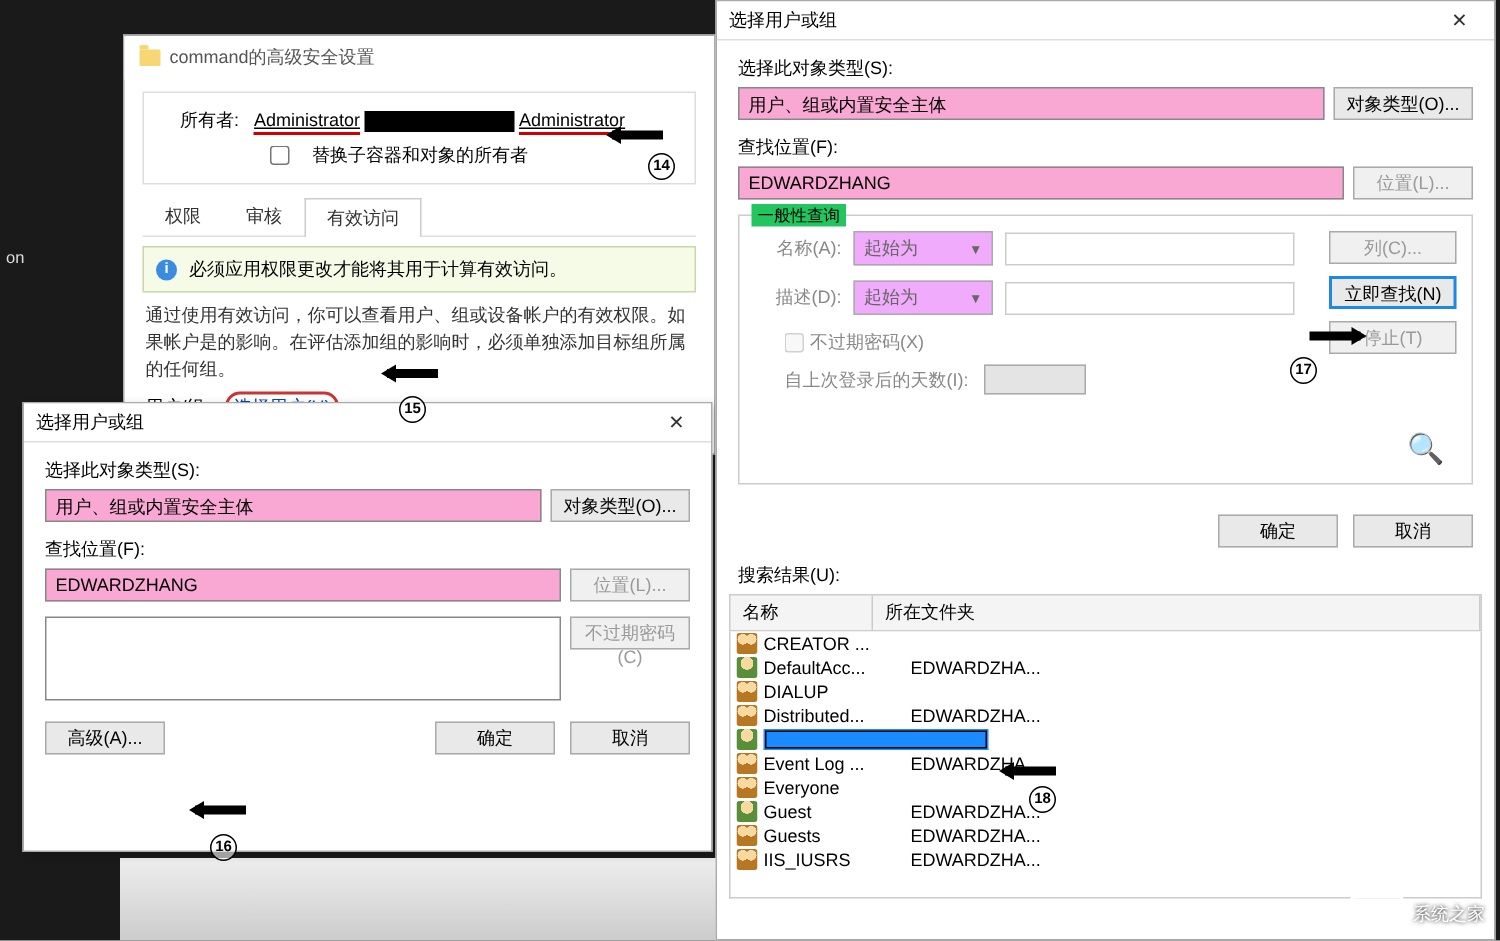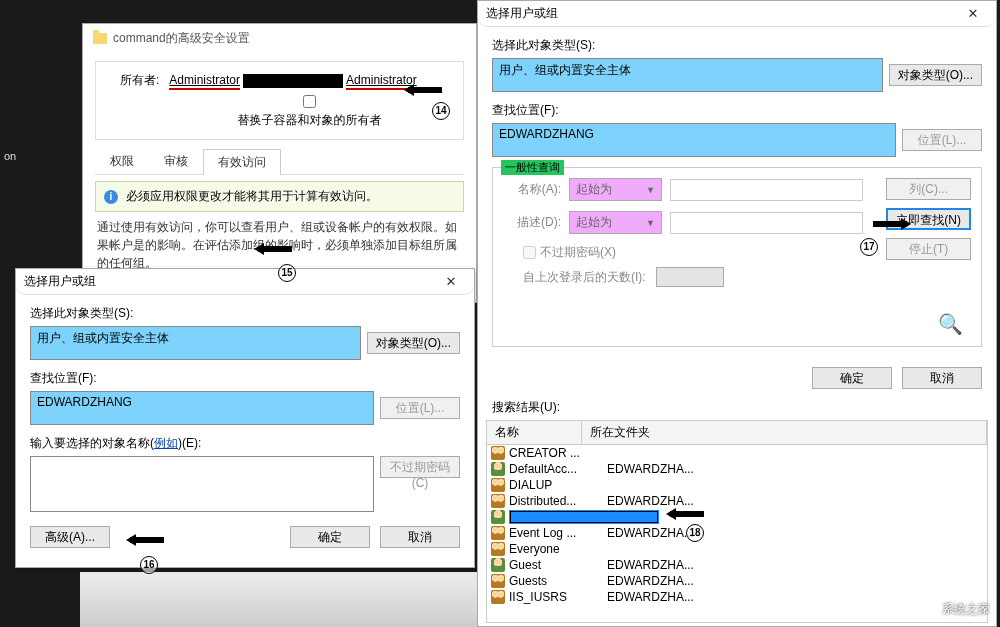--- a/index.html
+++ b/index.html
@@ -8,41 +8,41 @@
 .security-window { position: absolute; left: 82px; top: 23px; width: 395px; height: 280px; background: #fff; border: 1px solid #aaa; }
 .security-window .titlebar { background: #fff; padding: 6px 10px; display: flex; align-items: center; gap: 6px; }
 .folder-icon { width: 14px; height: 11px; background: #f7d774; border-radius: 1px; display: inline-block; position: relative; }
 .folder-icon::before { content: ""; position: absolute; top: -3px; left: 0; width: 6px; height: 3px; background: #f7d774; border-radius: 1px 1px 0 0; }
 .security-window .title-text { color: #555; }
 
 .owner-panel { margin: 8px 12px 0 12px; border: 1px solid #ddd; padding: 10px 24px; }
 .owner-row { display: flex; align-items: center; gap: 10px; }
 .owner-value { text-decoration: underline; color: #000; border-bottom: 2px solid #c00; padding-bottom: 1px; }
 .redact { display: inline-block; background: #000; width: 100px; height: 14px; vertical-align: middle; }
-.sub-check { margin-left: 60px; margin-top: 6px; display: flex; align-items: center; gap: 4px; flex-direction: column; }
+.sub-check { margin-left: 60px; margin-top: 6px; display: flex; align-items: center; gap: 15px; }
 
 .tabs-row { display: flex; margin: 8px 12px 0 12px; border-bottom: 1px solid #ddd; }
 .tab { padding: 4px 14px; border: 1px solid transparent; border-bottom: none; color: #333; cursor: pointer; }
 .tab.active { border-color: #ccc; background: #fff; position: relative; top: 1px; }
 
 .info-box { margin: 6px 12px 0 12px; border: 1px solid #c8d8a8; background: #f6fbe8; padding: 6px 8px; display: flex; gap: 8px; align-items: center; }
 .info-icon { width: 14px; height: 14px; border-radius: 50%; background: #3a8dde; color: #fff; text-align: center; line-height: 14px; font-size: 10px; font-weight: bold; }
 
 .desc-text { margin: 6px 14px; color: #333; line-height: 1.5; }
 .usergroup-row { margin: 6px 14px; display: flex; gap: 10px; align-items: center; }
 .blue-link { color: #0645ad; text-decoration: underline; cursor: pointer; border: 2px solid #cc3333; border-radius: 10px; padding: 0 4px; }
 
 .dialog1 { position: absolute; left: 15px; top: 268px; width: 460px; height: 300px; background: #fff; border: 1px solid #aaa; box-shadow: 2px 2px 6px rgba(0,0,0,0.2); }
-.dialog-titlebar { display: flex; justify-content: space-between; align-items: center; padding: 4px 8px; background: #fff; border-bottom: 1px solid #ddd; border-radius: 10px; }
+.dialog-titlebar { display: flex; justify-content: space-between; align-items: center; padding: 4px 8px; background: #fff; border-bottom: 1px solid #ddd; }
 .close-x { width: 30px; text-align: center; font-size: 13px; color: #333; cursor: pointer; }
 
 .form-pad { padding: 10px 14px; }
 .label-row { margin-bottom: 4px; }
 .form-wide-row { display: flex; gap: 6px; align-items: center; margin-bottom: 10px; }
-.txtbox { flex: 1; border: 1px solid #888; padding: 3px 6px; background: #7dd3fc; height: 34px; }
+.txtbox { flex: 1; border: 1px solid #888; padding: 3px 6px; background: #f9a8d4; height: 22px; }
 .win-btn { background: #e9e9e9; border: 1px solid #aaa; padding: 2px 8px; min-width: 80px; height: 22px; cursor: pointer; }
 .win-btn.disabled { color: #999; background: #f0f0f0; }
 .obj-link { color: #0645ad; text-decoration: underline; }
 .multiline { height: 56px; resize: none; width: 100%; border: 1px solid #888; padding: 4px; }
 .btn-row { display: flex; justify-content: space-between; }
 .btn-group-right { display: flex; gap: 10px; }
 
 .dialog2 { position: absolute; left: 477px; top: 0; width: 520px; height: 627px; background: #fff; border: 1px solid #aaa; }
 .d2-pad { padding: 10px 14px; }
 
@@ -92,21 +92,21 @@
 .bg-rock { position: absolute; left: 80px; top: 572px; width: 400px; height: 55px; background: linear-gradient(#eee,#ccc); }
 .watermark { position: absolute; right: 0; bottom: 0; color: #fff; font-size: 18px; display: flex; align-items: center; gap: 6px; text-shadow: 0 0 3px #000; padding: 6px 10px; }
 .wm-icon { width: 36px; height: 24px; border: 2px solid #fff; border-radius: 3px; position: relative; }
 .wm-icon::after { content: ""; position: absolute; right: -8px; top: 6px; width: 0; height: 0; border: 6px solid transparent; border-left: 8px solid #fff; }
 
 .side-txt { position: absolute; color: #ddd; font-size: 11px; }
 </style>
 </head>
 <body>
 
-<div class="side-txt" style="left:4px; top:150px;">on</div>
+<div class="side-txt" style="left:4px; top:166px;">on</div>
 <div class="bg-rock"></div>
 
 <div class="security-window">
   <div class="titlebar">
     <span class="folder-icon"></span>
     <span class="title-text">command的高级安全设置</span>
   </div>
   <div class="owner-panel">
     <div class="owner-row">
       <span>所有者:</span>
@@ -145,23 +145,20 @@
   <div class="form-pad">
     <div class="label-row">选择此对象类型(S):</div>
     <div class="form-wide-row">
       <div class="txtbox">用户、组或内置安全主体</div>
       <button class="win-btn">对象类型(O)...</button>
     </div>
     <div class="label-row">查找位置(F):</div>
     <div class="form-wide-row">
       <div class="txtbox">EDWARDZHANG</div>
       <button class="win-btn disabled">位置(L)...</button>
-    </div>
-    <div class="label-row">
-      <span>输入要选择的对象名称(</span><span class="obj-link">例如</span><span>)(E):</span>
     </div>
     <div class="form-wide-row" style="align-items:flex-start;">
       <textarea class="multiline" style=""></textarea>
       <button class="win-btn disabled" style="align-self:flex-start;">不过期密码(C)</button>
     </div>
     <div class="btn-row" style="margin-top:14px;">
       <button class="win-btn">高级(A)...</button>
       <div class="btn-group-right">
         <button class="win-btn">确定</button>
         <button class="win-btn">取消</button>
@@ -292,21 +289,21 @@
 <div class="annot" style="left:398px; top:84px;">
     <span class="arrow-left"></span>
   </div>
 <div class="annot" style="left:432px; top:102px;">
     <span class="num-badge">14</span>
   </div>
 
 <div class="annot" style="left:248px; top:243px;">
     <span class="arrow-left"></span>
   </div>
-<div class="annot" style="left:278px; top:264px;">
+<div class="annot" style="left:266px; top:264px;">
     <span class="num-badge">15</span>
   </div>
 
 <div class="annot" style="left:120px; top:534px;">
     <span class="arrow-left"></span>
   </div>
 <div class="annot" style="left:140px; top:556px;">
     <span class="num-badge">16</span>
   </div>
 

